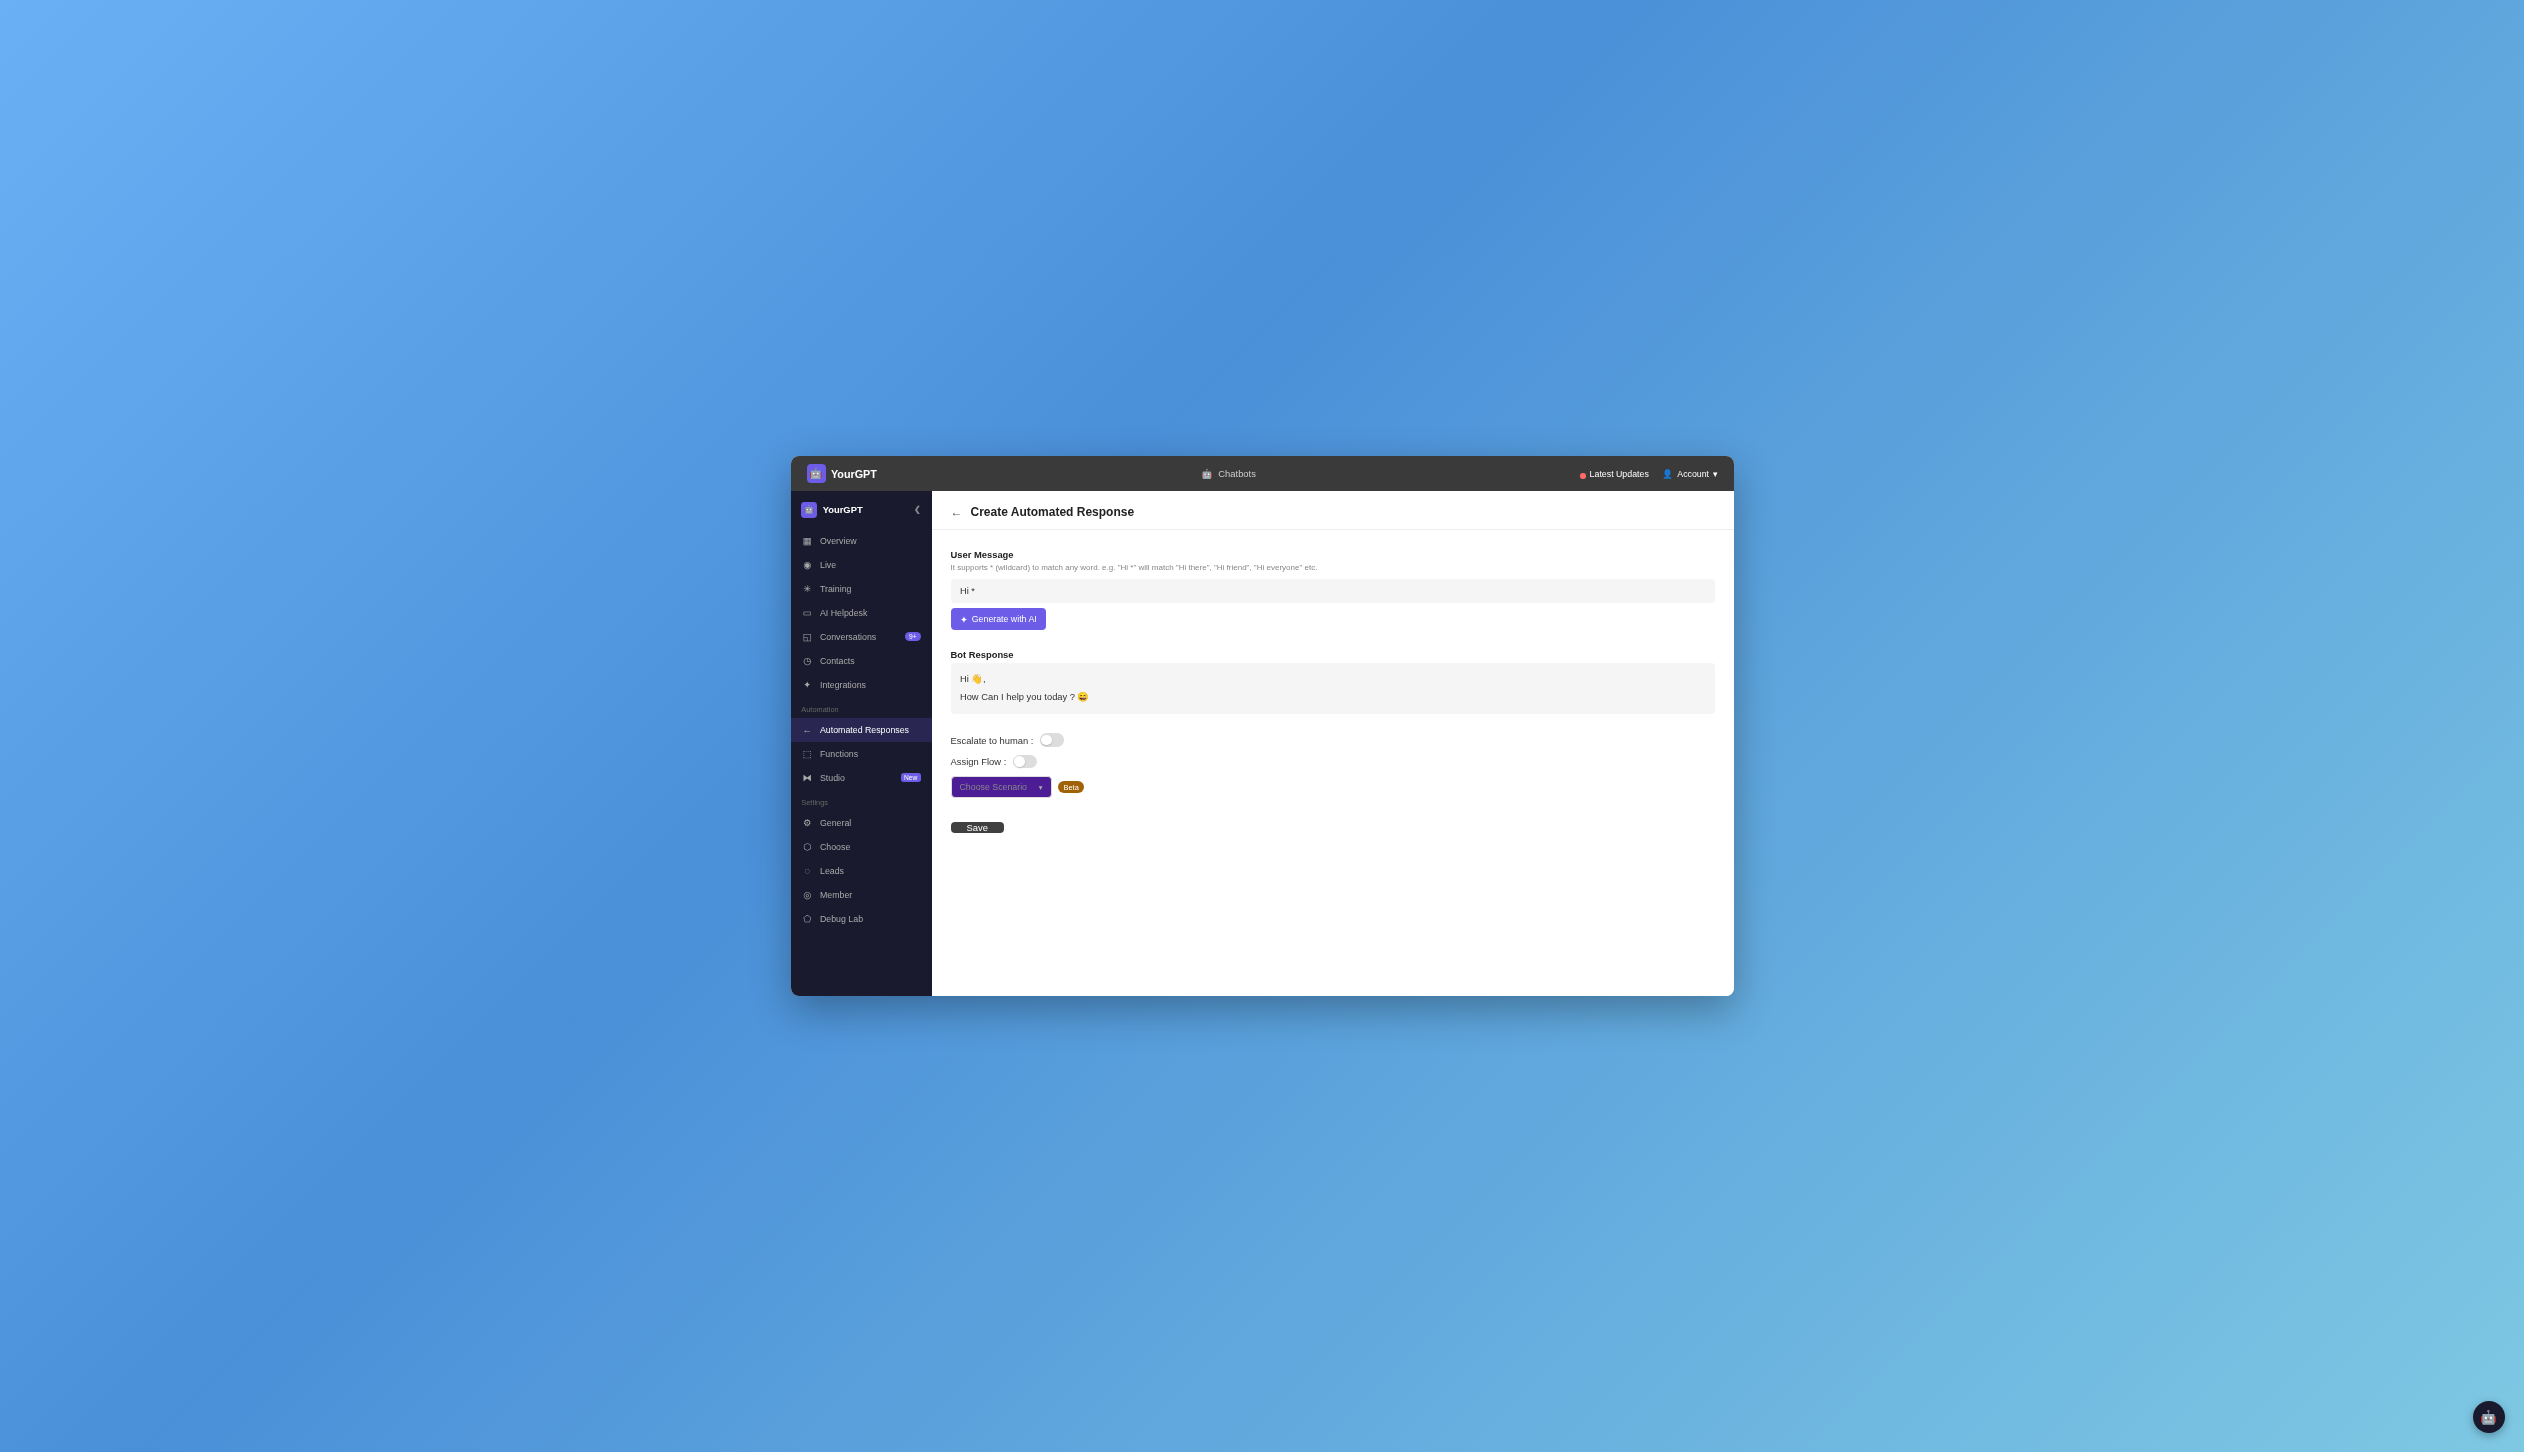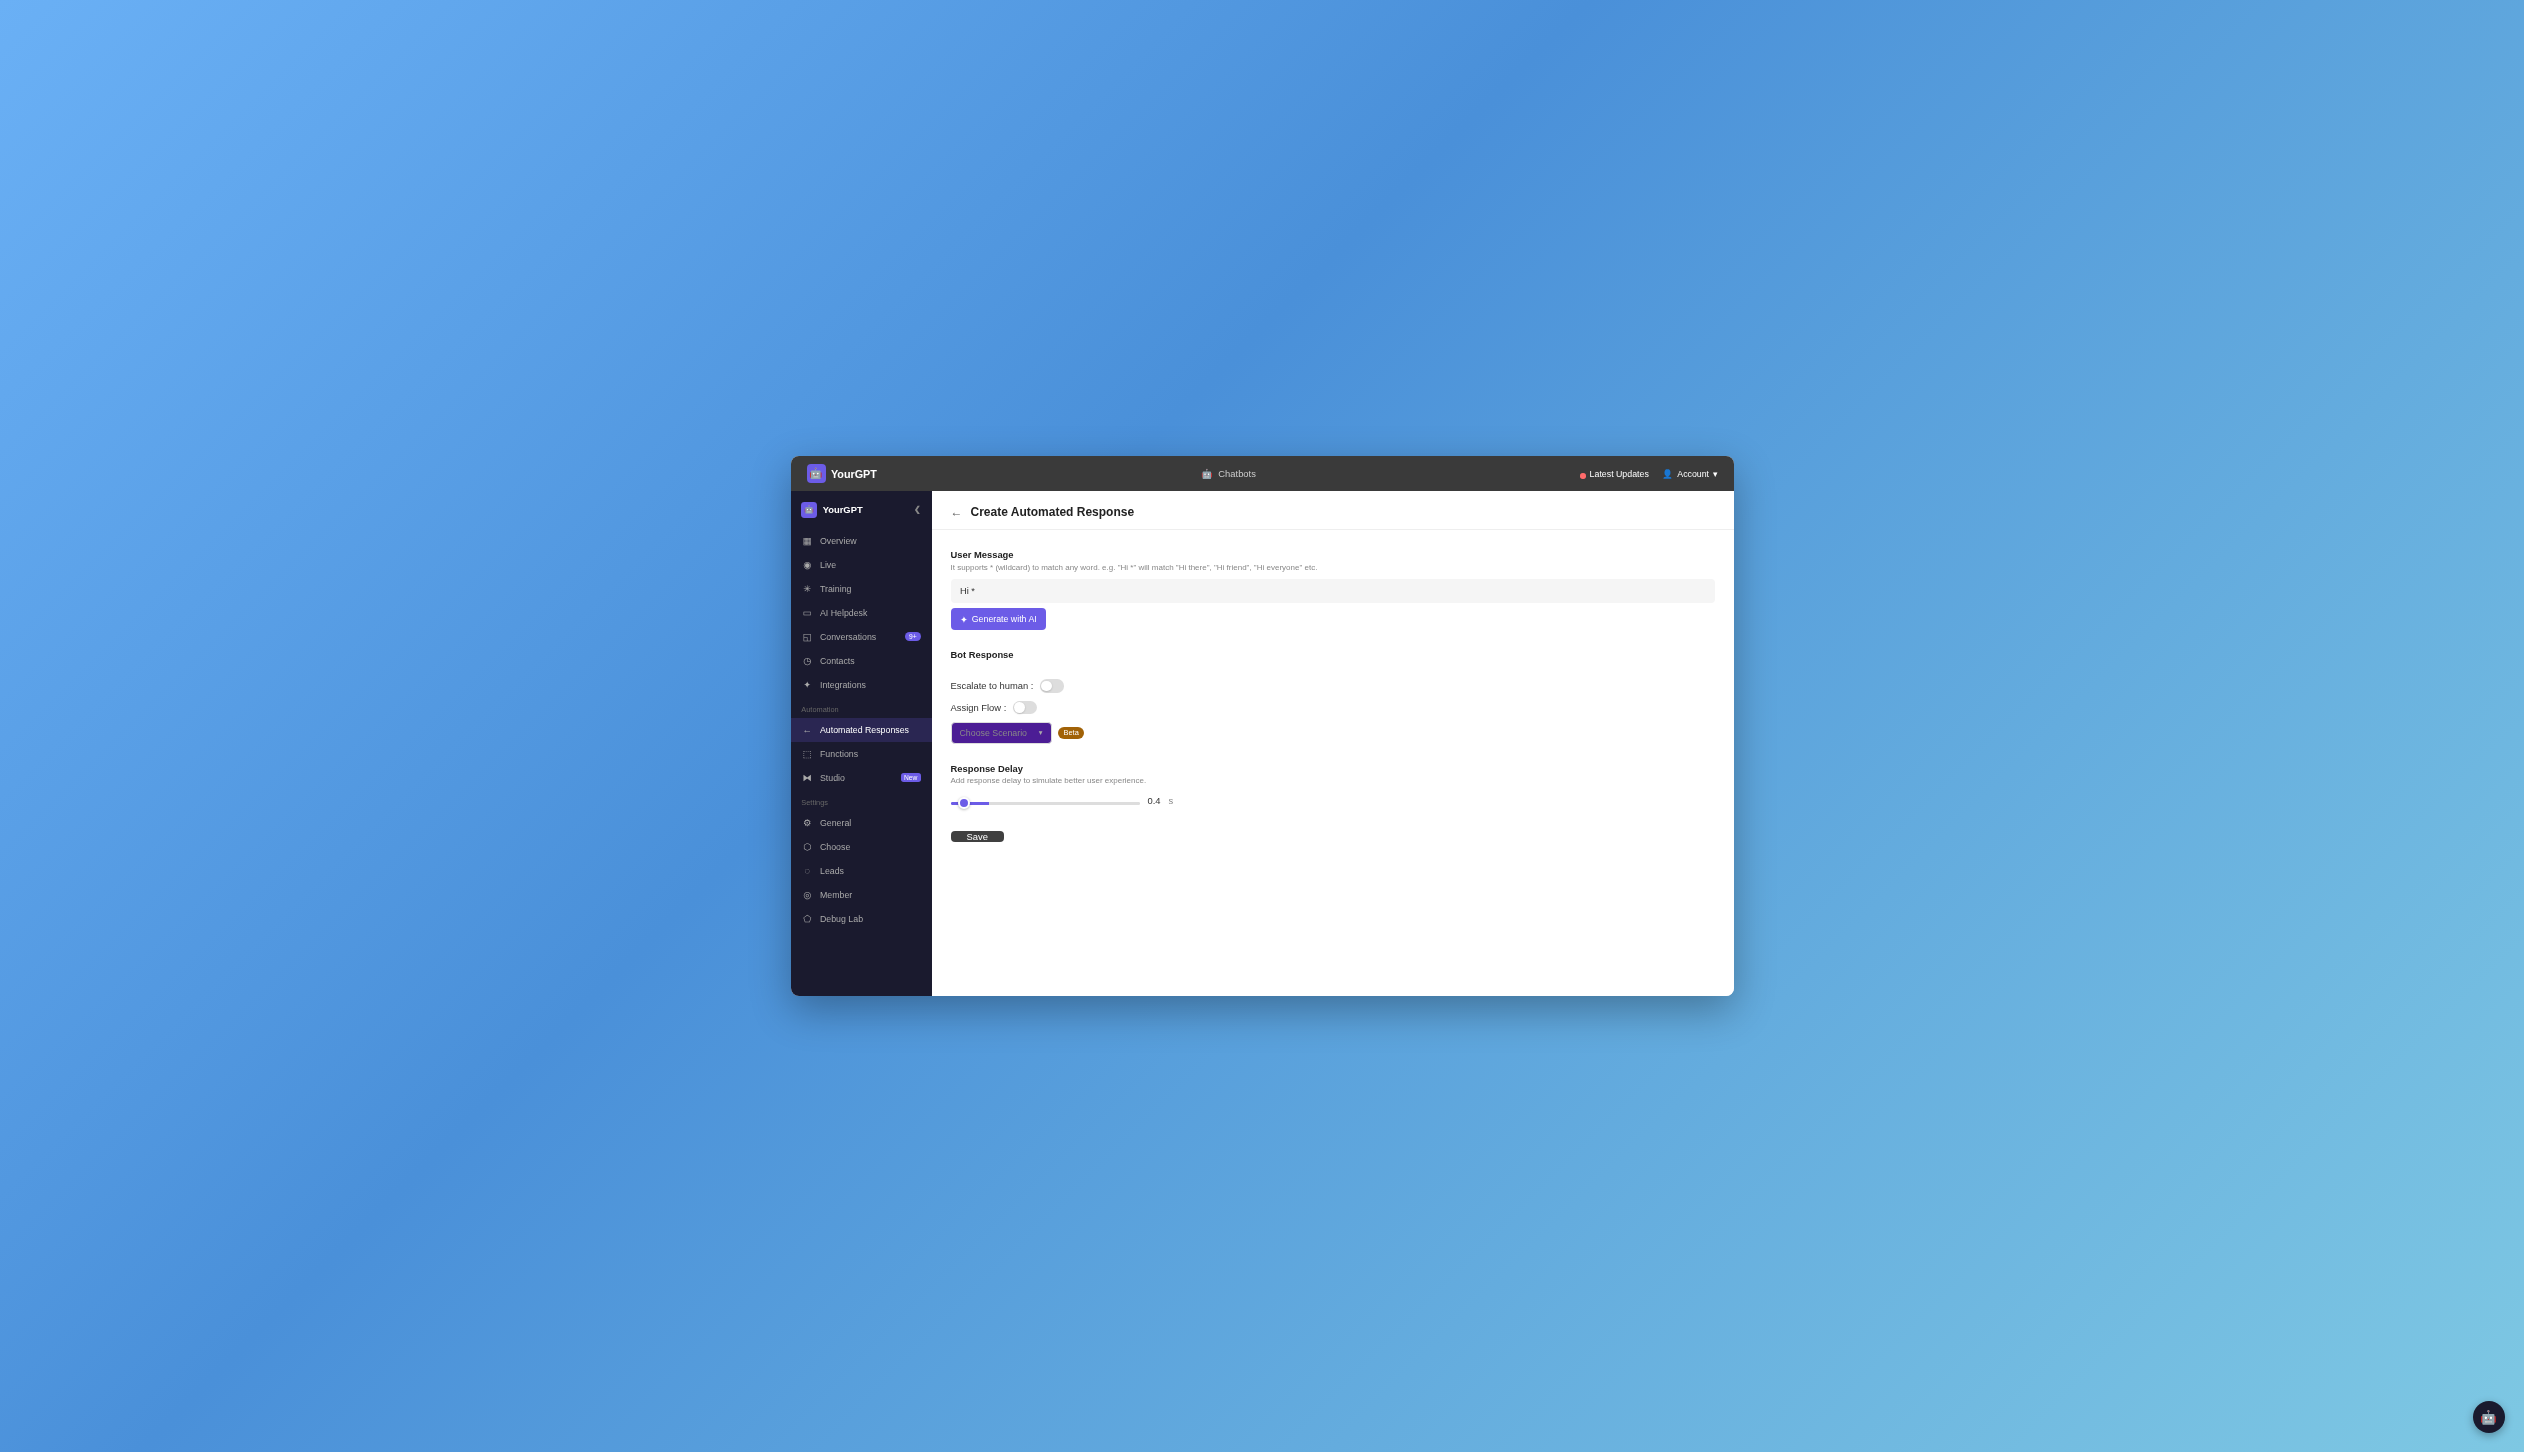--- a/index.html
+++ b/index.html
@@ -563,20 +563,24 @@
 
           <button class="generate-ai-btn">
             <span class="stars">✦</span>
             <span>Generate with AI</span>
           </button>
         </div>
 
         
         <div class="form-section">
           <div class="form-label">Bot Response</div>
+          <div class="bot-response-box">
+            <div class="line">Hi 👋,</div>
+            <div class="line">How Can I help you today ? 😄</div>
+          </div>
         </div>
 
         
         <div class="toggle-row">
           <span class="toggle-label">Escalate to human :</span>
           <div class="toggle off"></div>
         </div>
 
         
         <div class="form-section">
@@ -587,31 +591,20 @@
           <div class="scenario-row">
             <div class="scenario-select">
               <span>Choose Scenario</span>
               <span class="chevron">▾</span>
             </div>
             <span class="beta-badge">Beta</span>
           </div>
         </div>
 
         
-        <div class="form-section">
-          <div class="delay-label">Response Delay</div>
-          <div class="delay-sublabel">Add response delay to simulate better user experience.</div>
-          <div class="slider-row">
-            <div class="slider-container">
-              <input type="range" min="0" max="10" step="0.1" value="0.4" style="">
-            </div>
-            <span class="delay-value">0.4</span>
-            <span class="delay-unit">s</span>
-          </div>
-        </div>
 
         
         <button class="save-btn">Save</button>
       </div>
     </div>
   </div>
 </div>
 
 <div class="fab">
   <span>🤖</span>

